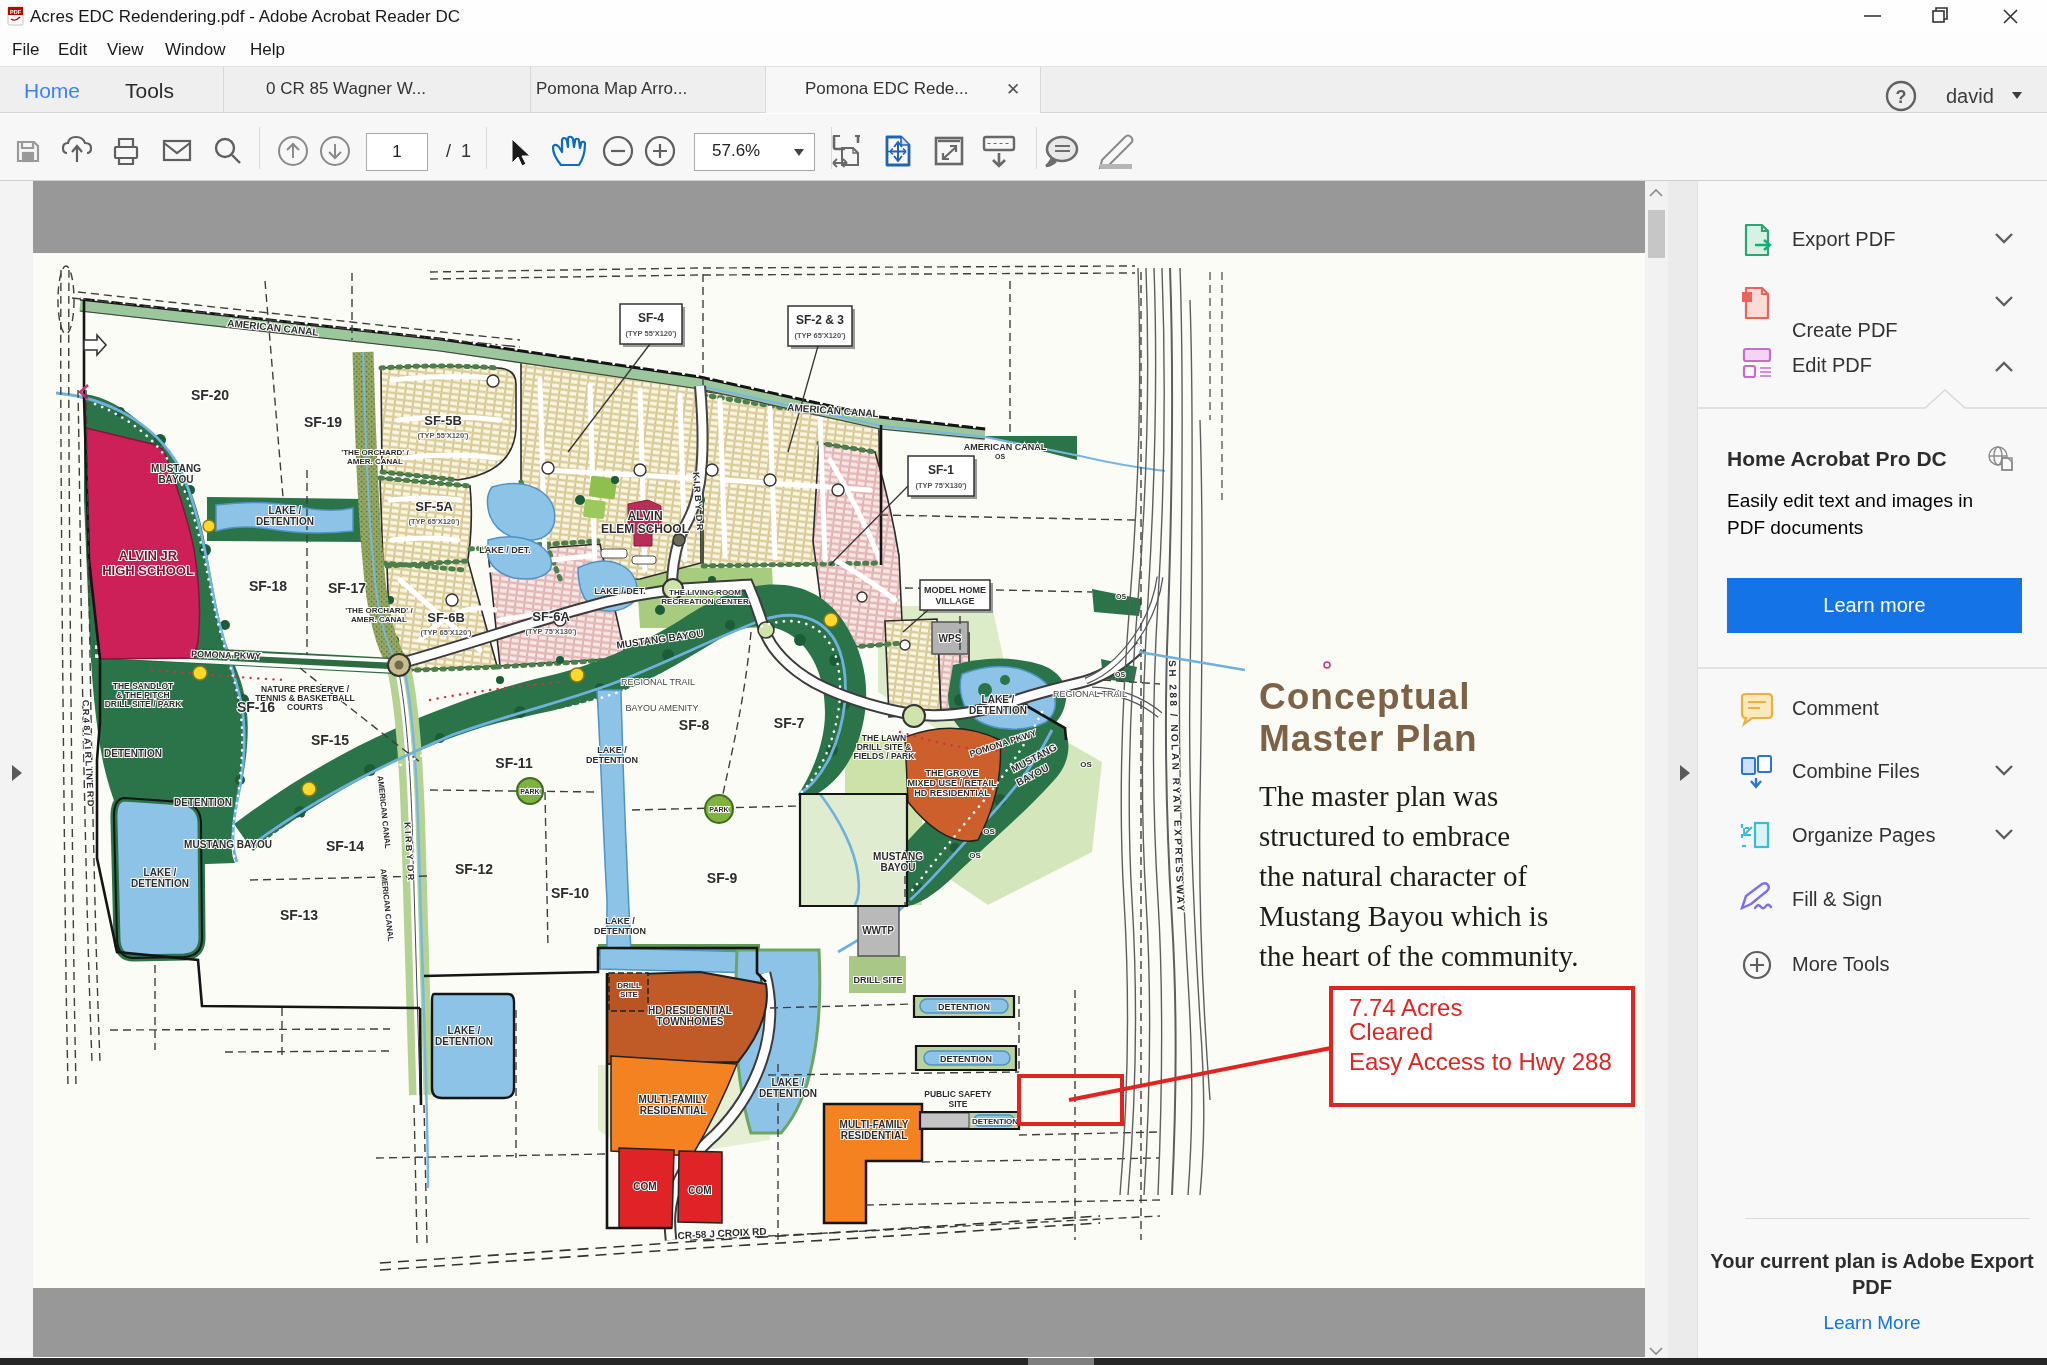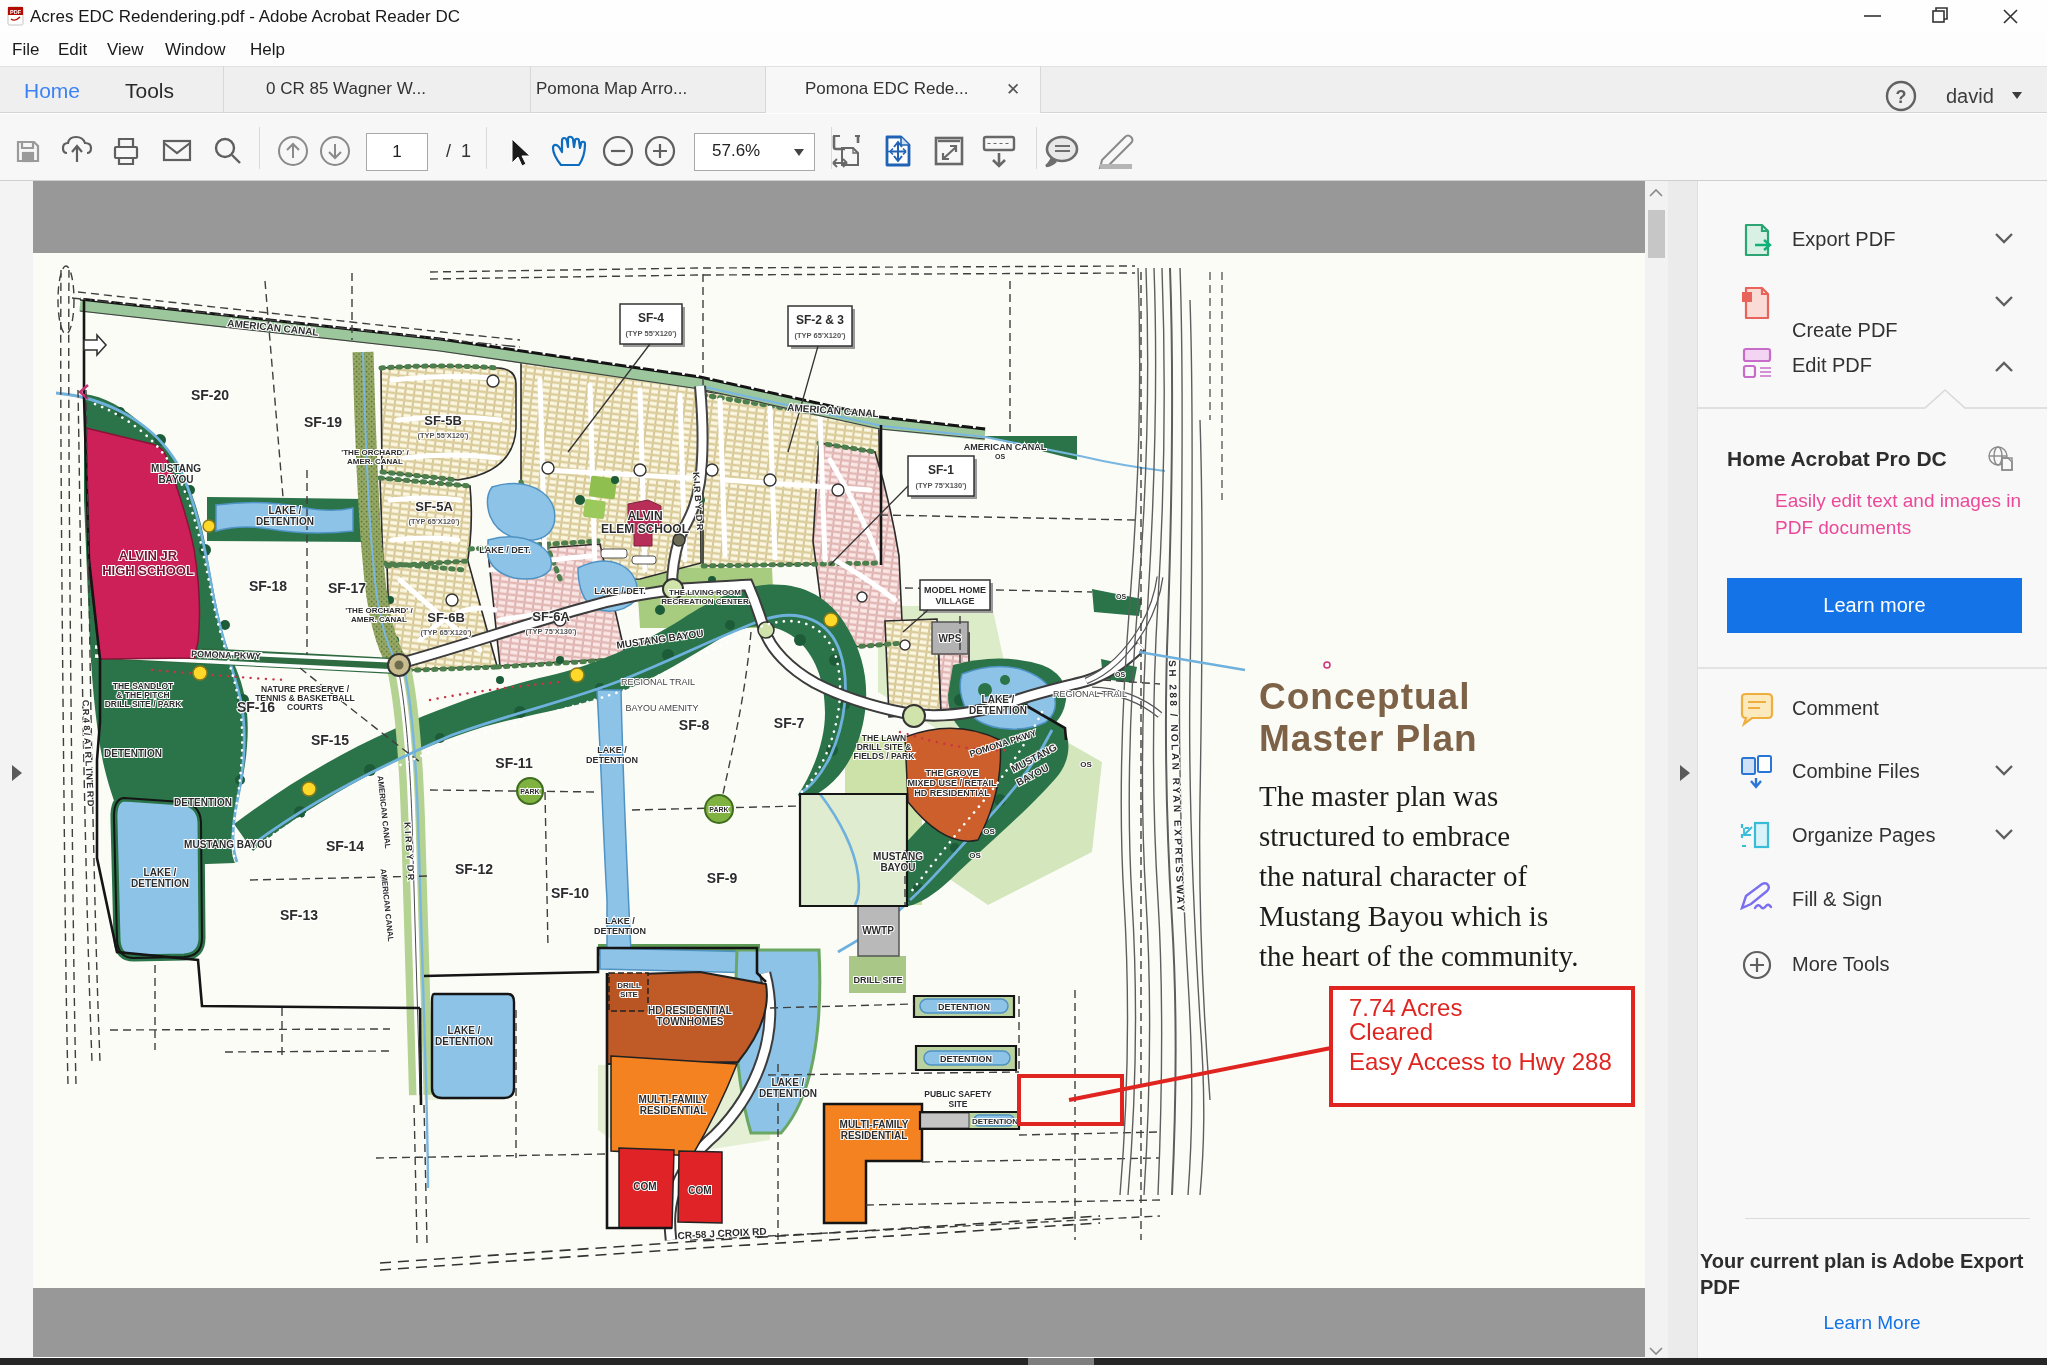--- a/index.html
+++ b/index.html
@@ -717,24 +717,24 @@
 
 <g fill="none" stroke="#5f5f5f" stroke-width="2.2">
 <circle cx="1757" cy="965" r="13"></circle>
 <path d="M1757,958 L1757,972 M1750,965 L1764,965"></path>
 </g>
 </svg>
 <div class="abs srow" style="left:1792px; top:228px;">Export PDF</div>
 <div class="abs srow" style="left:1792px; top:291px;margin-top:28px;">Create PDF</div>
 <div class="abs srow" style="left:1792px; top:354px;">Edit PDF</div>
 <div class="abs" style="left:1727px; top:447px; font-size:21px; font-weight:bold; color:#2d2d2d;">Home Acrobat Pro DC</div>
-<div class="abs" style="left:1775px; top:487px; font-size:19px; color:#ec4899; line-height:27px;">Easily edit text and images in<br>PDF documents</div>
+<div class="abs" style="left:1727px; top:487px; font-size:19px; color:#000000; line-height:27px;">Easily edit text and images in<br>PDF documents</div>
 <div class="abs" id="learnbtn">Learn more</div>
 <div class="abs srow" style="left:1792px; top:697px;">Comment</div>
 <div class="abs srow" style="left:1792px; top:760px;">Combine Files</div>
 <div class="abs srow" style="left:1792px; top:824px;">Organize Pages</div>
 <div class="abs srow" style="left:1792px; top:888px;">Fill &amp; Sign</div>
 <div class="abs srow" style="left:1792px; top:953px;">More Tools</div>
 <div class="abs" style="left:1745px; top:1218px; width:285px; height:1px; background:#dcdcdc;"></div>
-<div class="abs" style="left:1700px; top:1248px; width:344px; font-size:20px; font-weight:bold; color:#2d2d2d; line-height:26px;">Your current plan is Adobe Export<br>PDF</div>
+<div class="abs" style="left:1700px; top:1248px; width:344px; text-align:center; font-size:20px; font-weight:bold; color:#2d2d2d; line-height:26px;">Your current plan is Adobe Export<br>PDF</div>
 <div class="abs" style="left:1700px; top:1312px; width:344px; text-align:center; font-size:19px; color:#1473e6;">Learn More</div>
 <div class="abs" id="bottombar"></div>
 <div class="abs" style="left:1028px; top:1358px; width:66px; height:7px; background:#7e7e7e;"></div>
 
 </body></html>

